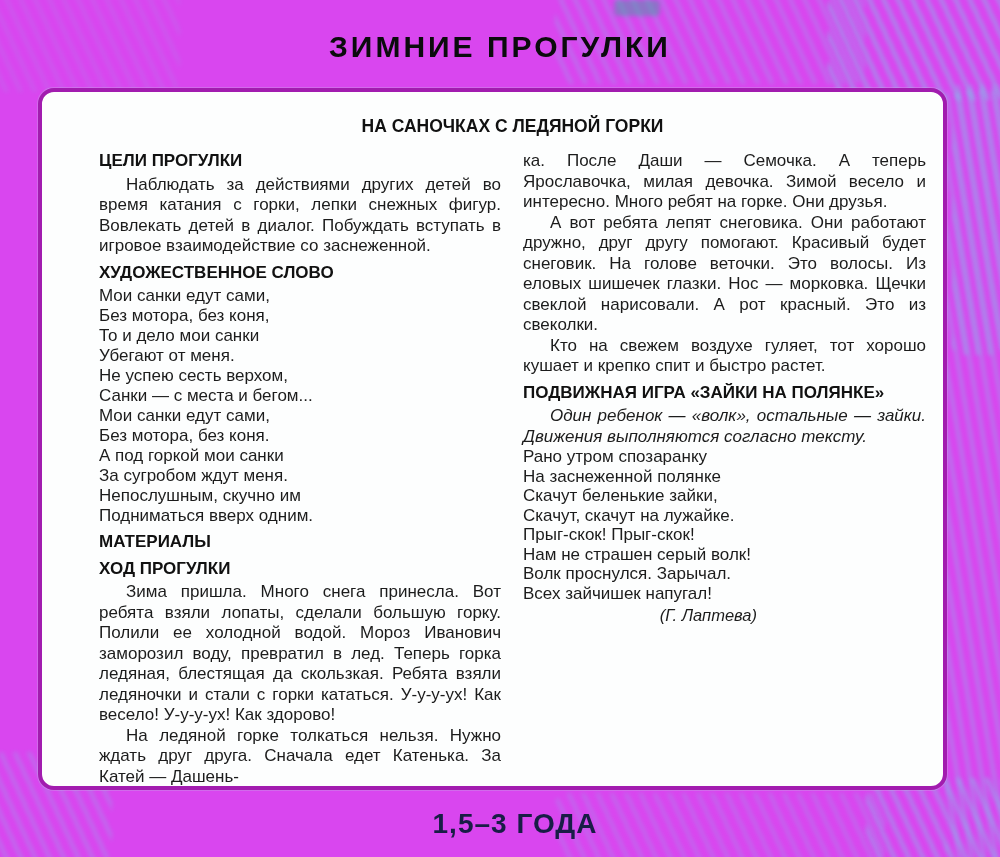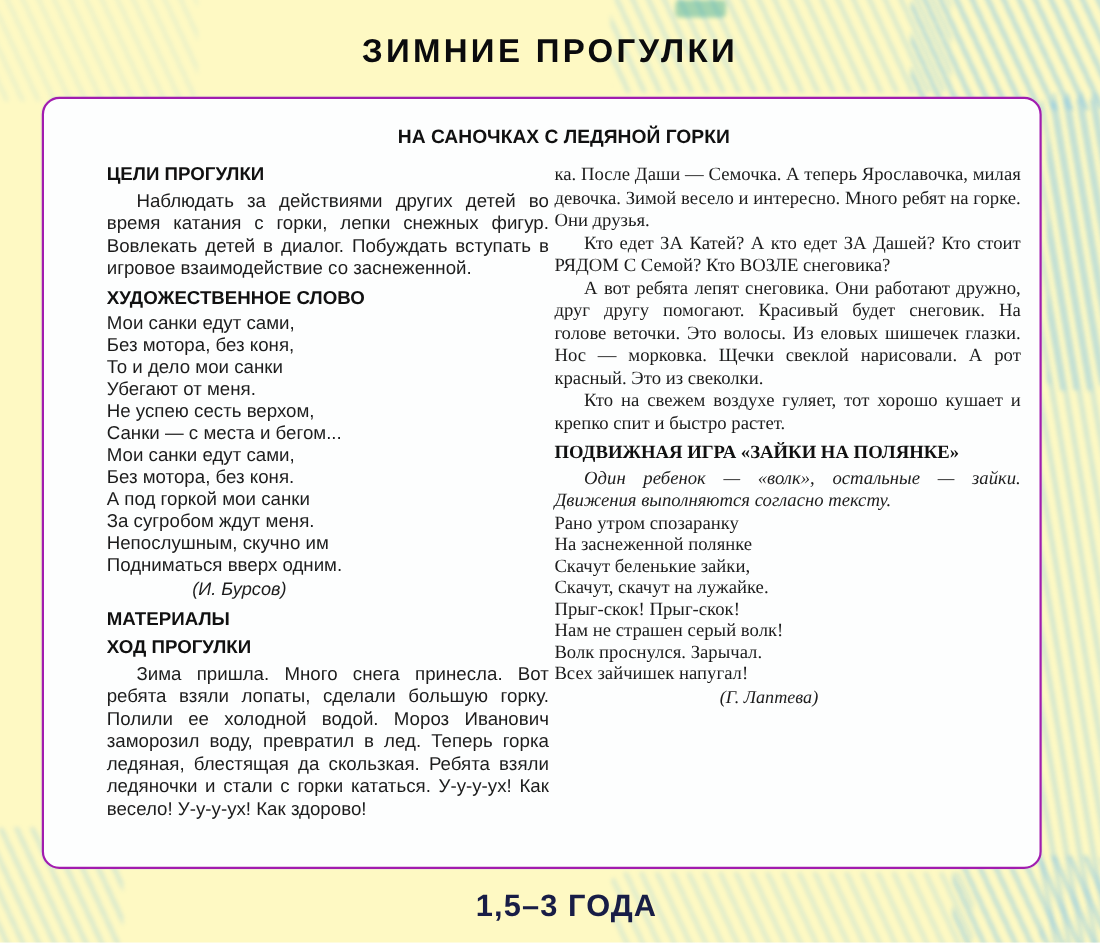--- a/index.html
+++ b/index.html
@@ -3,21 +3,21 @@
 <meta charset="utf-8">
 <style>
   html,body{margin:0;padding:0;}
   body{
     width:1000px;height:857px;
     font-family:"Liberation Sans", sans-serif;
     background:#ffffff;
     -webkit-font-smoothing:antialiased;
   }
   .stage{
-    position:relative;width:1000px;height:857px;overflow:hidden;background:#fef9c3;
+    position:relative;width:1000px;height:857px;overflow:hidden;background:#d946ef;
   }
   
   .tex{
     position:absolute;pointer-events:none;z-index:0;
     background:repeating-linear-gradient(65deg, var(--crayon,#7fc3e8) 0 4px, rgba(255,255,255,0) 4px 13px);
     filter:blur(2px);border-radius:12px;
   }
   .tex.vert{background:repeating-linear-gradient(80deg, var(--crayon,#7fc3e8) 0 4px, rgba(255,255,255,0) 4px 12px);}
   .tex-top-left{left:-10px;top:-8px;width:190px;height:100px;opacity:.14;}
   .tex-top-mid{left:555px;top:-6px;width:310px;height:90px;opacity:.30;}
@@ -41,33 +41,33 @@
   .age-label{
     position:absolute;top:808px;left:0;width:1000px;z-index:2;
     text-align:center;font-size:28px;font-weight:bold;letter-spacing:1px;
     color:#181d46;margin:0;padding-left:15px;
   }
 
   
   .card{
     position:absolute;left:38px;top:88px;width:909px;height:702px;z-index:1;
     background:#fdfefe;
-    border:2px solid #a21caf;border-radius:16px;
+    border:4px solid #a21caf;border-radius:16px;
     box-shadow:0 0 0 1px rgba(190,215,225,.25);
     box-sizing:border-box;
     padding:24px 17px 12px 57px;
   }
   .card-title{
     margin:0 0 14px 0;text-align:center;
     font-size:17.5px;font-weight:bold;color:#111;
   }
-  .columns{display:flex;gap:5px;}
+  .columns{display:flex;gap:22px;}
   .col{color:#1c1c1c;font-size:17px;line-height:20.5px;}
   .col-left{width:402px;flex:none;}
-  .col-right{flex:1;min-width:0;font-family:Liberation Serif, serif;}
+  .col-right{flex:1;min-width:0;}
   h3.sec{
     font-size:17px;line-height:20.5px;font-weight:bold;color:#111;
     margin:6px 0 3px 0;
   }
   h3.sec.first{margin-top:0;}
   p.para{margin:0;text-align:justify;}
   p.ind{text-indent:27px;}
   p.ital{font-style:italic;}
   .poem{white-space:pre-line;line-height:20px;margin:0;}
   .poem-right{line-height:19.5px;}
@@ -111,31 +111,30 @@
 То и дело мои санки
 Убегают от меня.
 Не успею сесть верхом,
 Санки — с места и бегом...
 Мои санки едут сами,
 Без мотора, без коня.
 А под горкой мои санки
 За сугробом ждут меня.
 Непослушным, скучно им
 Подниматься вверх одним.</div>
-        <div class="author author-left">(И. Бурсов)</div>
 
         <h3 class="sec">МАТЕРИАЛЫ</h3>
 
         <h3 class="sec">ХОД ПРОГУЛКИ</h3>
         <p class="para ind">Зима пришла. Много снега принесла. Вот ребята взяли лопаты, сделали большую горку. Полили ее холодной водой. Мороз Иванович заморозил воду, превратил в лед. Теперь горка ледяная, блестящая да скользкая. Ребята взяли ледяночки и стали с горки кататься. У-у-у-ух! Как весело! У-у-у-ух! Как здорово!</p>
+        <p class="para ind">На ледяной горке толкаться нельзя. Нужно ждать друг друга. Сначала едет Катенька. За Катей — Дашень-</p>
       </div>
 
       <div class="col col-right">
         <p class="para">ка. После Даши — Семочка. А теперь Ярославочка, милая девочка. Зимой весело и интересно. Много ребят на горке. Они друзья.</p>
-        <p class="para ind">Кто едет ЗА Катей? А кто едет ЗА Дашей? Кто стоит РЯДОМ С Семой? Кто ВОЗЛЕ снеговика?</p>
         <p class="para ind">А вот ребята лепят снеговика. Они работают дружно, друг другу помогают. Красивый будет снеговик. На голове веточки. Это волосы. Из еловых шишечек глазки. Нос — морковка. Щечки свеклой нарисовали. А рот красный. Это из свеколки.</p>
         <p class="para ind">Кто на свежем воздухе гуляет, тот хорошо кушает и крепко спит и быстро растет.</p>
 
         <h3 class="sec">ПОДВИЖНАЯ ИГРА «ЗАЙКИ НА ПОЛЯНКЕ»</h3>
         <p class="para ind ital">Один ребенок — «волк», остальные — зайки. Движения выполняются согласно тексту.</p>
         <div class="poem poem-right">Рано утром спозаранку
 На заснеженной полянке
 Скачут беленькие зайки,
 Скачут, скачут на лужайке.
 Прыг-скок! Прыг-скок!

